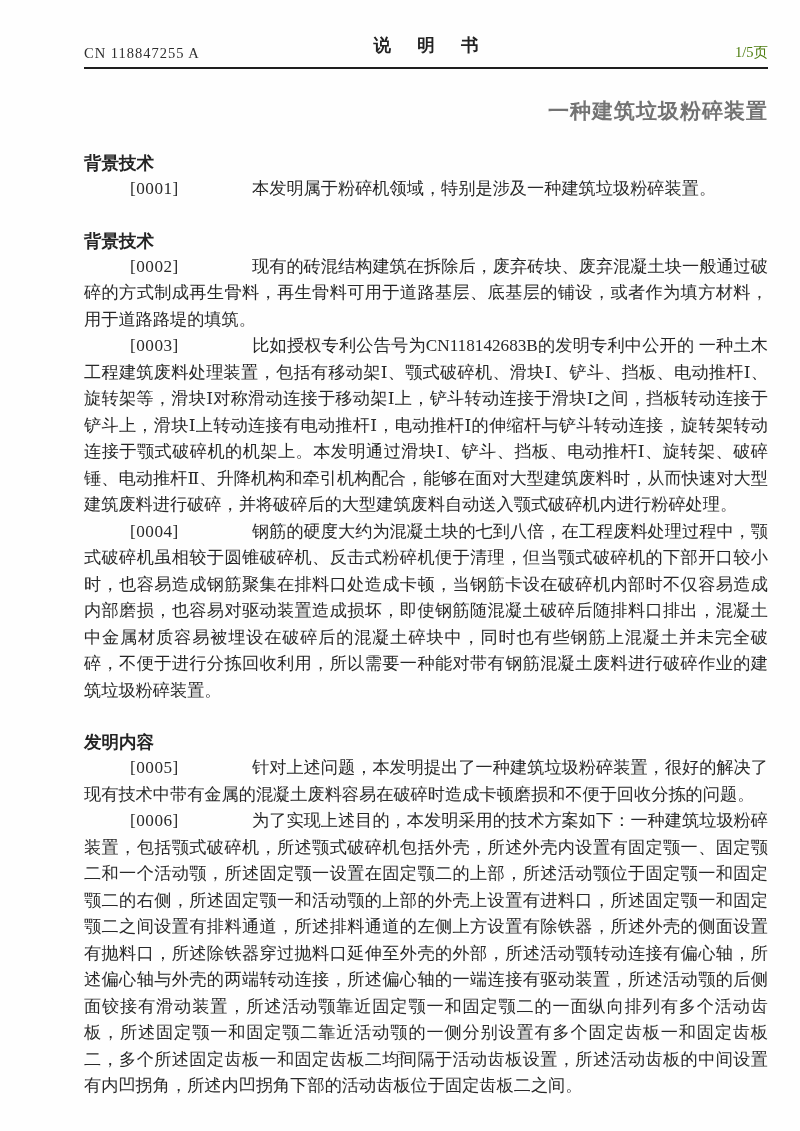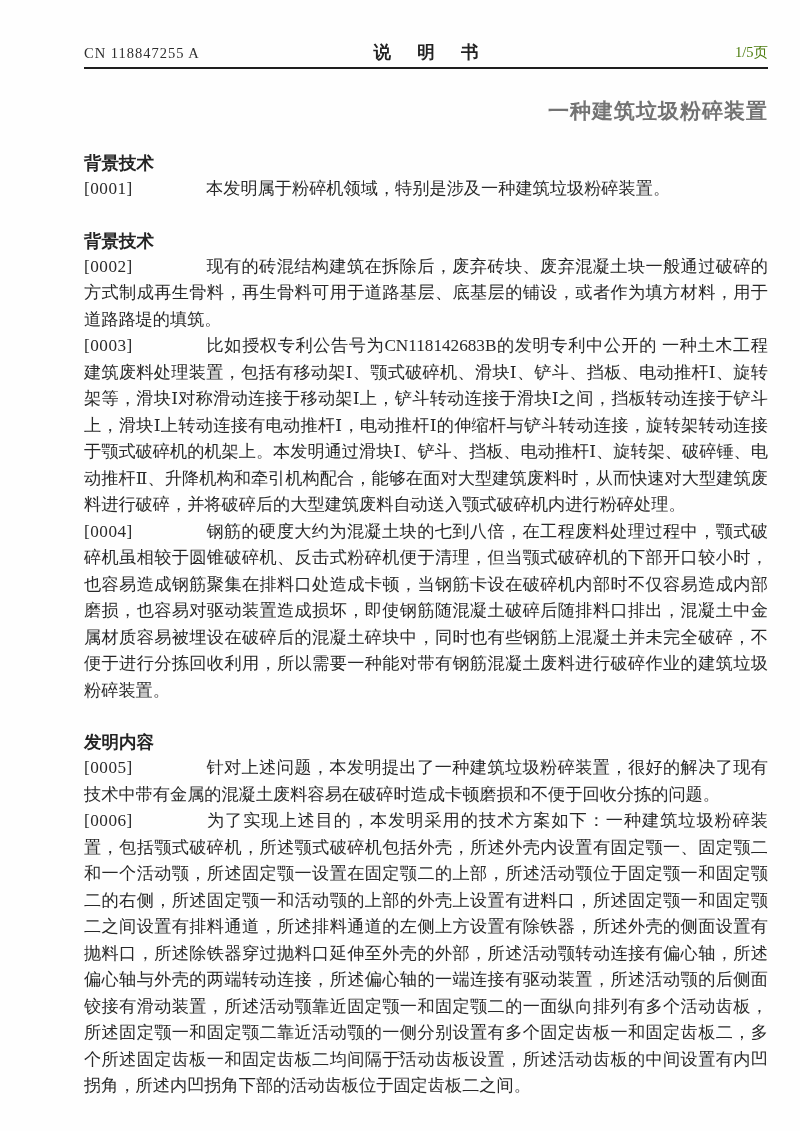--- a/index.html
+++ b/index.html
@@ -34,21 +34,21 @@
     bottom: 5px;
     font-size: 14.5px;
     letter-spacing: 1px;
     color: #2d2d2d;
     font-family: "Liberation Serif", "DejaVu Sans Mono", serif;
   }
   .doc-type {
     position: absolute;
     left: 50%;
     transform: translateX(-50%);
-    bottom: 3px;
+    bottom: 10px;
     font-size: 17.5px;
     font-weight: bold;
     letter-spacing: 1.5em;
     padding-left: 1.5em;
     white-space: nowrap;
     color: #222222;
   }
   .page-indicator {
     position: absolute;
     right: 0;
@@ -77,20 +77,21 @@
     line-height: 26.5px;
     text-align: justify;
     text-justify: inter-ideograph;
     color: #292929;
     word-break: break-all;
   }
   .para-num {
     display: inline-block;
     width: 122px;
     letter-spacing: 0.5px;
+    margin-left: 46px;
   }
   .page-footer {
     position: absolute;
     left: 0;
     right: 0;
     bottom: 68px;
     text-align: center;
     font-size: 13.5px;
     color: #3a3a3a;
   }

